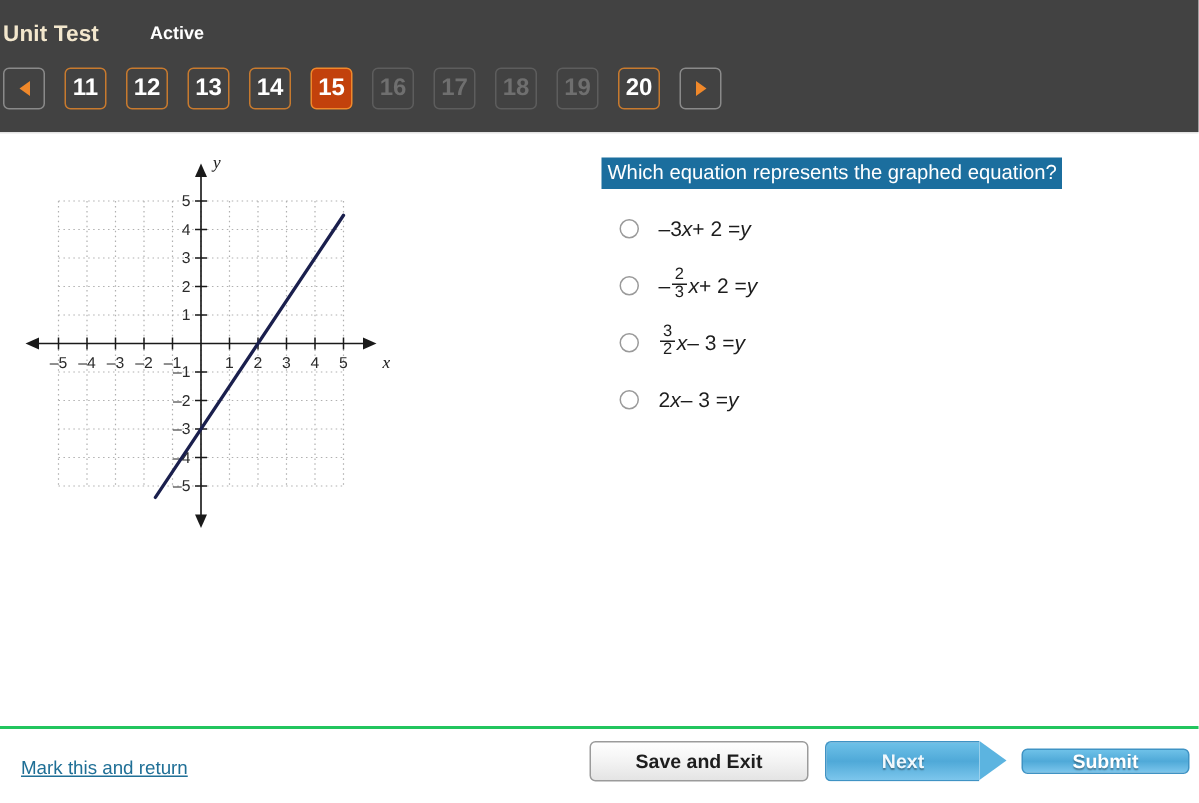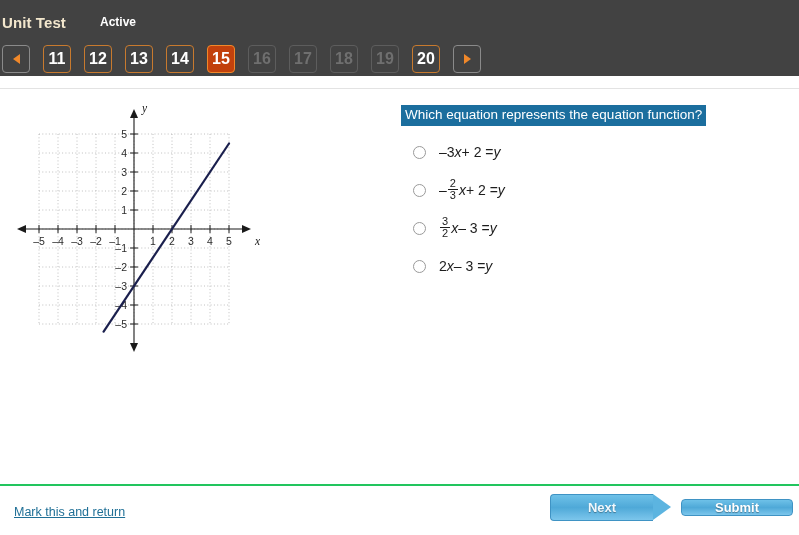--- a/index.html
+++ b/index.html
@@ -13,21 +13,21 @@
     font-family: "Liberation Sans", sans-serif;
     overflow: hidden;
     position: relative;
   }
 
   
   #header {
     position: absolute;
     left: 0; top: 0;
     width: 799px;
-    height: 76px;
+    height: 88px;
     background: #424242;
   }
   #title-row {
     position: absolute;
     left: 0; top: 10px;
     height: 24px;
     display: flex;
     align-items: center;
   }
   #unit-title {
@@ -384,21 +384,21 @@
         <text x="119" y="57.6" text-anchor="end" font-family="&quot;Liberation Sans&quot;, sans-serif" font-size="10.5" fill="#2b2b2b">4</text>
         <line x1="122" y1="35" x2="130" y2="35" stroke="#1a1a1a" stroke-width="1"></line>
         <text x="119" y="38.6" text-anchor="end" font-family="&quot;Liberation Sans&quot;, sans-serif" font-size="10.5" fill="#2b2b2b">5</text>
         <text x="247" y="146" font-family="&quot;Liberation Serif&quot;, serif" font-style="italic" font-size="11.5" fill="#1a1a1a">x</text>
         <text x="134" y="13" font-family="&quot;Liberation Serif&quot;, serif" font-style="italic" font-size="11.5" fill="#1a1a1a">y</text>
         <line x1="95.6" y1="232.60000000000002" x2="221" y2="44.5" stroke="#1a1f4d" stroke-width="2.2" stroke-linecap="round"></line>
       </svg>
   </div>
 
   <div id="qa">
-    <div id="question">Which equation represents the equation function?</div>
+    <div id="question">Which equation represents the graphed equation?</div>
 
     <div class="answers">
       <div class="answer">
         <span class="radio"></span>
         <span class="ans-text">
             <span>–3</span>
             <i>x</i>
             <span> + 2 = </span>
             <i>y</i>
           </span>
@@ -437,19 +437,20 @@
             <i>y</i>
           </span>
       </div>
     </div>
   </div>
 </div>
 
 <div id="footer">
   <a id="mark-link">Mark this and return</a>
   <div id="footer-buttons">
+    <div id="save-exit">Save and Exit</div>
     <div id="next-btn">
       <span>Next</span>
       <span class="point"></span>
     </div>
     <div id="submit-btn">Submit</div>
   </div>
 </div>
 
 </body></html>

